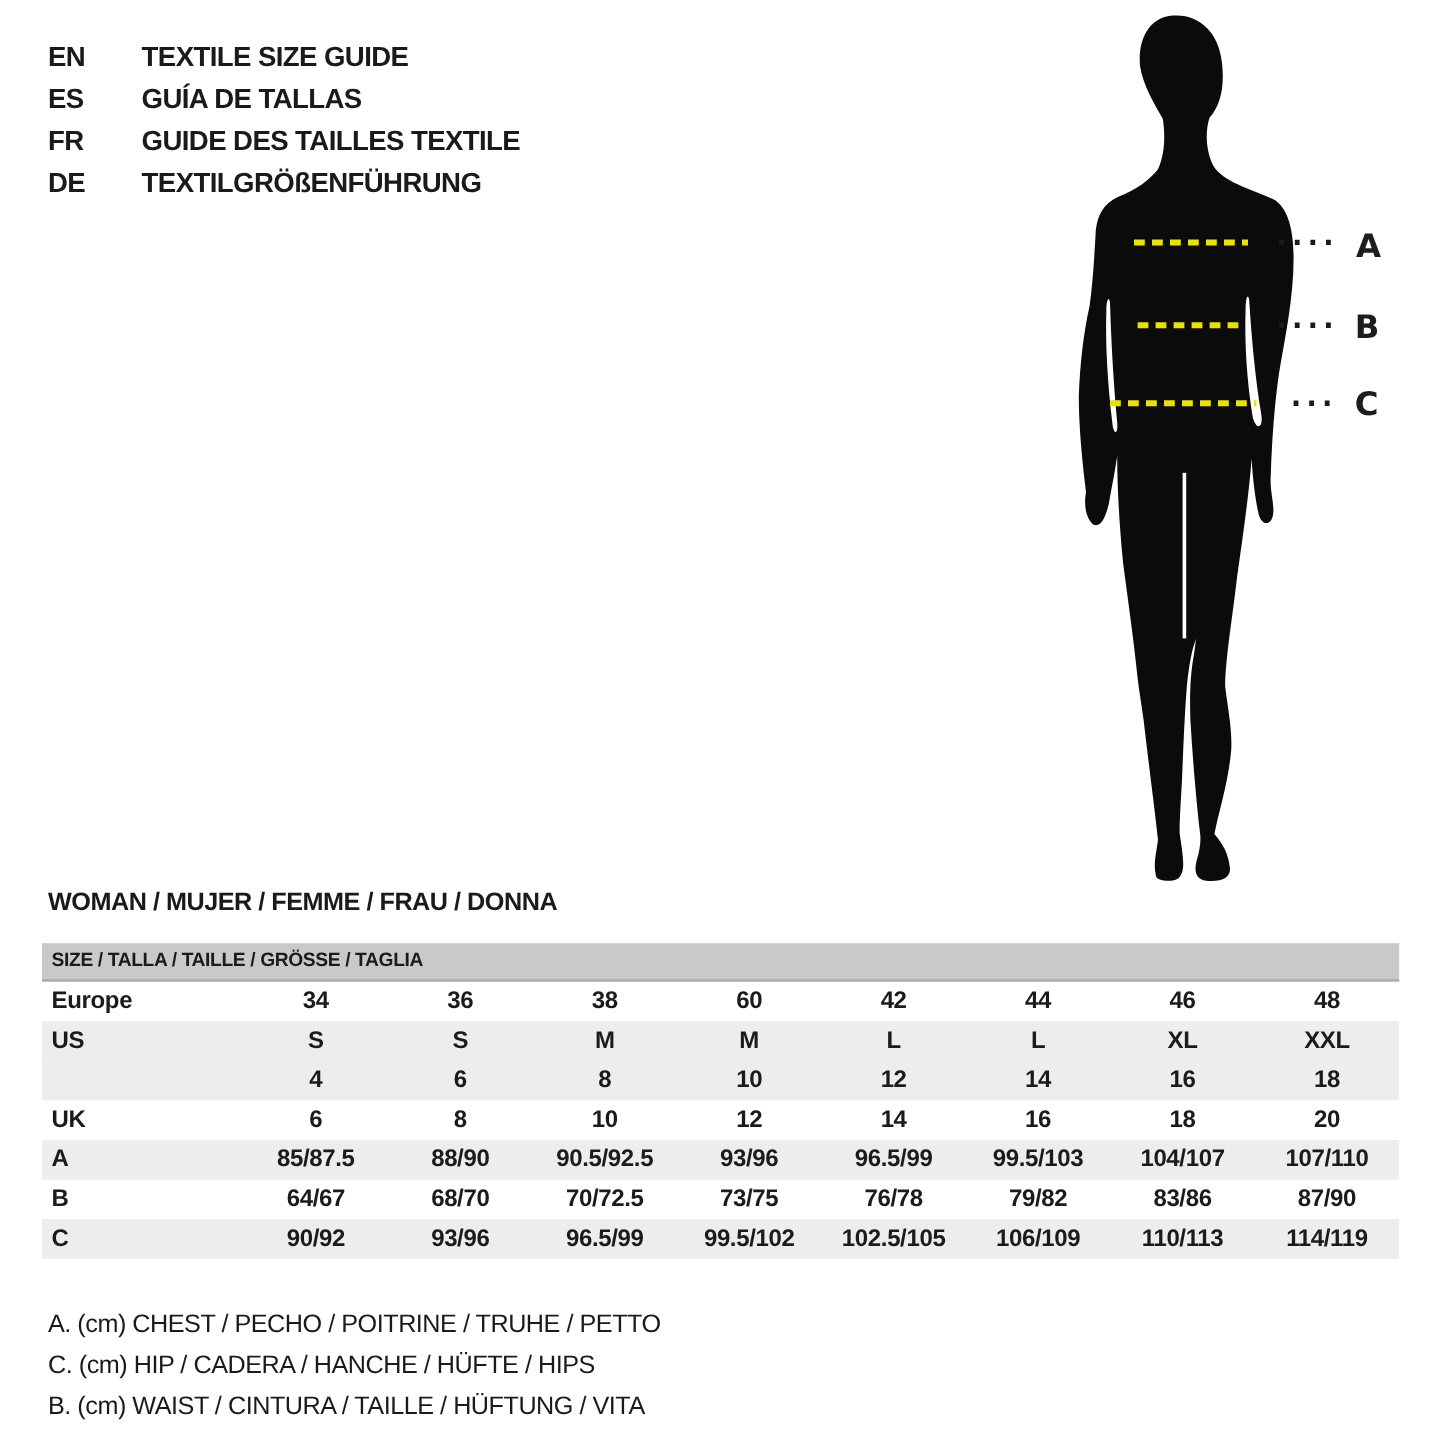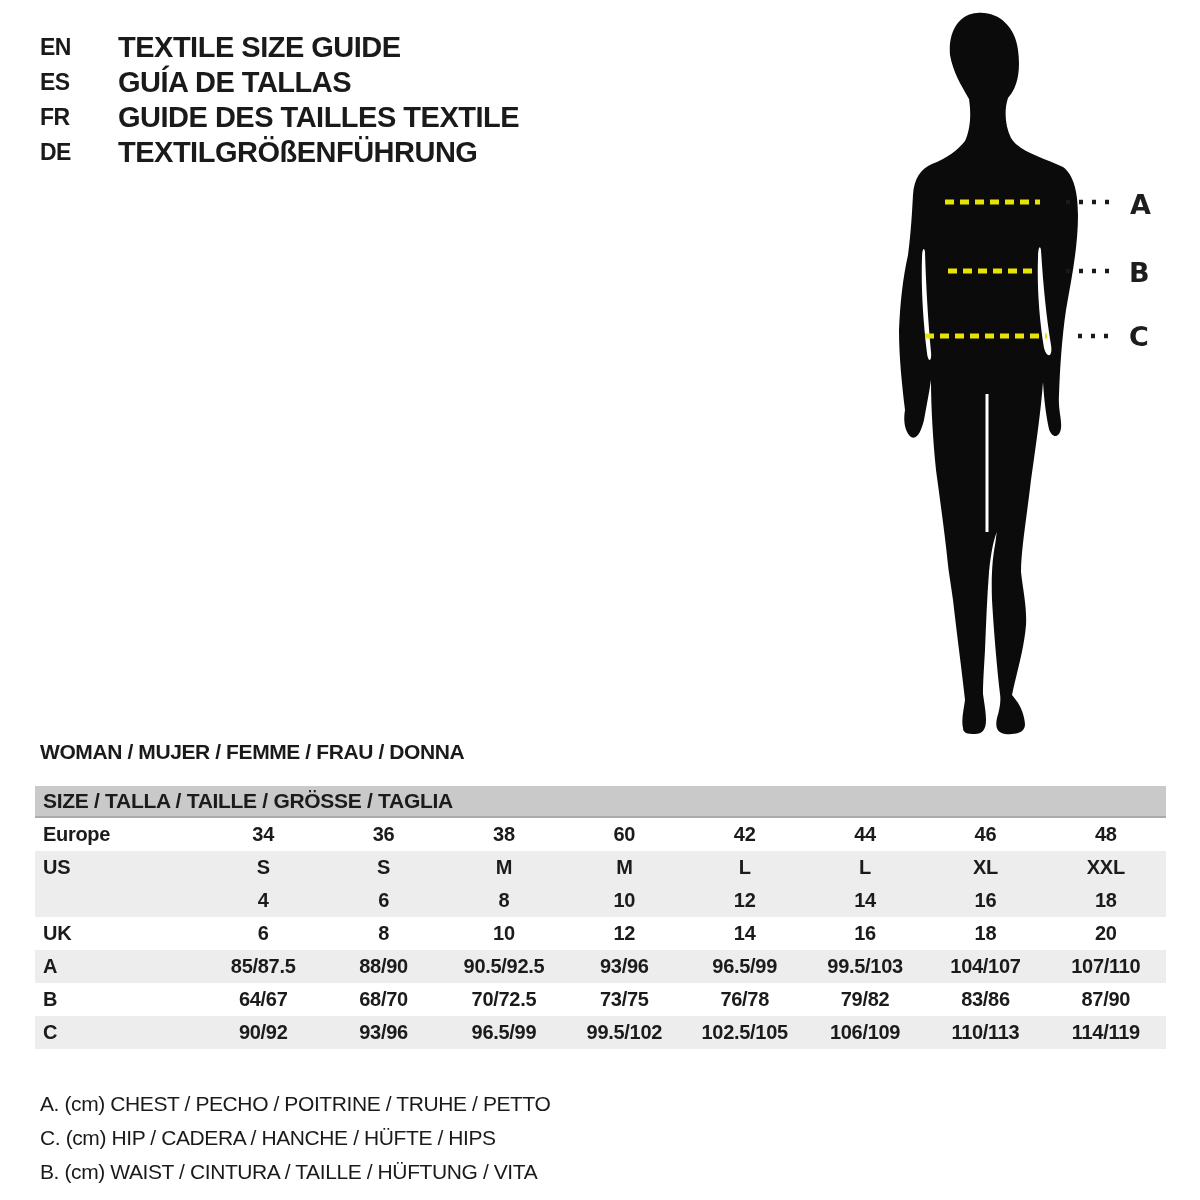--- a/index.html
+++ b/index.html
@@ -4,29 +4,29 @@
 <style>
   html,body{margin:0;padding:0;background:#ffffff;}
   .page{
     position:relative;width:1200px;height:1200px;background:#ffffff;overflow:hidden;
     font-family:"Liberation Sans",sans-serif;color:#1a1a1a;
   }
   
   .langs{position:absolute;left:40px;top:30px;}
   .lang-row{display:flex;height:35px;line-height:35px;}
   .lang-code{width:78px;font-size:23px;font-weight:700;letter-spacing:-0.5px;}
-  .lang-title{font-size:29px;font-weight:700;letter-spacing:-0.5px;white-space:nowrap;text-align:center;}
+  .lang-title{font-size:23px;font-weight:700;letter-spacing:-0.5px;white-space:nowrap;text-align:center;}
   
   .figure{position:absolute;left:850px;top:0;width:350px;height:750px;}
   .marker-label{font-family:"DejaVu Sans",sans-serif;font-size:27px;font-weight:700;fill:#1d1d1d;}
   
   .section-title{position:absolute;left:40px;top:740px;font-size:21px;font-weight:700;letter-spacing:-0.4px;white-space:nowrap;}
   
   .size-table{position:absolute;left:35px;top:786px;width:1131px;font-size:20px;font-weight:700;letter-spacing:-0.3px;color:#1b1b1b;}
-  .thead{height:30px;line-height:30px;background:#c9c9c9;padding-left:8px;font-size:21px;border-bottom:2px solid #ababab;white-space:nowrap;}
+  .thead{height:30px;line-height:30px;background:#c9c9c9;padding-left:8px;font-size:16px;border-bottom:2px solid #ababab;white-space:nowrap;}
   .trow{display:flex;height:33px;line-height:33px;}
   .trow.shade{background:#ededed;}
   .tlabel{width:160px;padding-left:8px;text-align:left;}
   .tcell{flex:1;text-align:center;}
   
   .footer{position:absolute;left:40px;top:1087px;}
   .foot-row{height:34px;line-height:34px;font-size:21px;font-weight:400;letter-spacing:-0.4px;white-space:nowrap;}
 </style>
 </head>
 <body>

